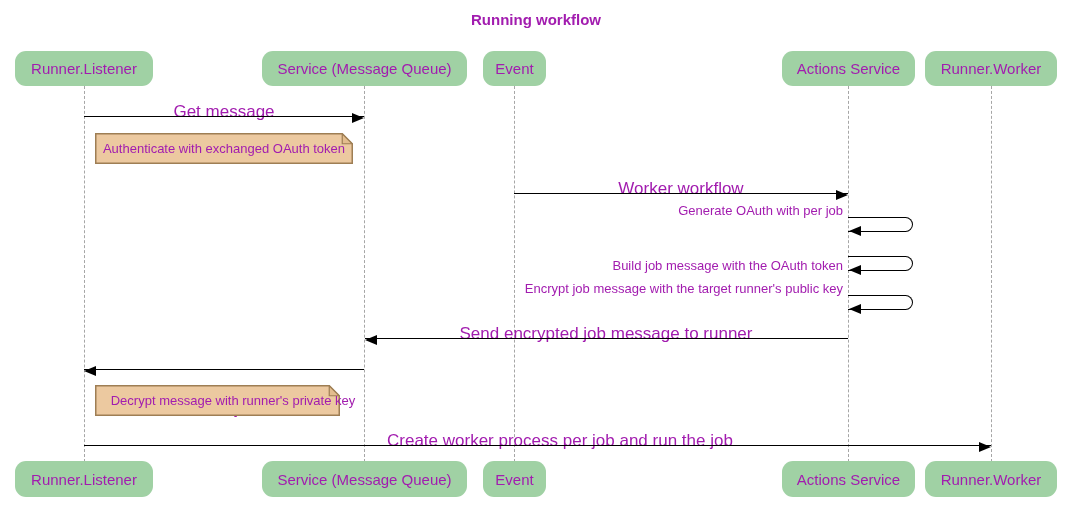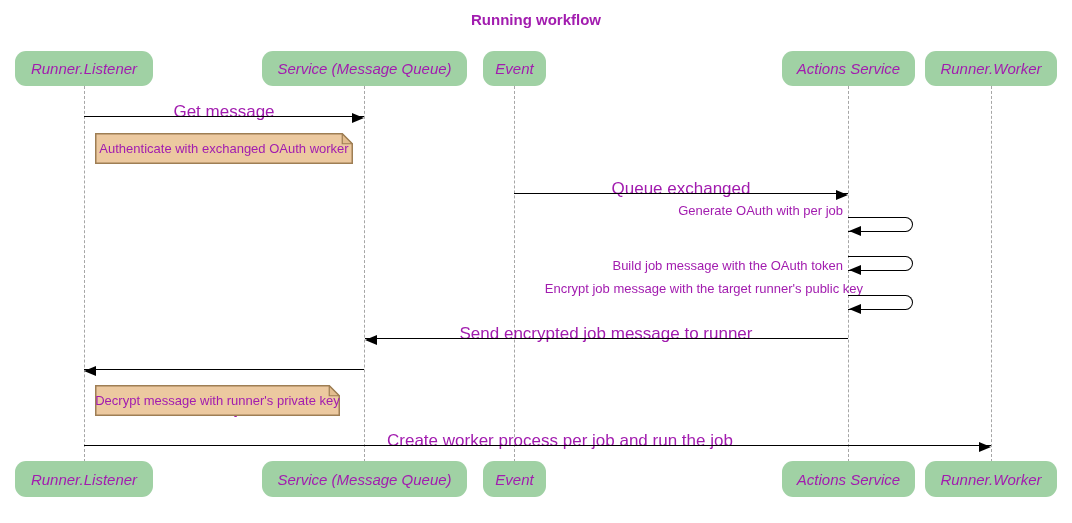--- a/index.html
+++ b/index.html
@@ -7,21 +7,21 @@
     position:relative;width:1072px;height:523px;background:#ffffff;
     font-family:"Liberation Sans",sans-serif;color:#a21caf;overflow:hidden;
   }
   .title{
     position:absolute;left:0;top:11px;width:100%;text-align:center;
     font-weight:bold;font-size:15px;
   }
   .actor{
     position:absolute;height:35px;background:#a0d1a4;border-radius:11px;
     display:flex;align-items:center;justify-content:center;
-    font-size:15px;white-space:nowrap;font-style:italic;
+    font-size:15px;white-space:nowrap;
   }
   .actor.bottom{top:461px;height:36px;}
   .actor.top{top:51px;}
   .lifeline{
     position:absolute;top:86px;height:376px;width:0;
     border-left:1px dashed #a6a6a6;
   }
   .msg-label{
     position:absolute;font-size:17px;text-align:center;white-space:nowrap;
   }
@@ -85,60 +85,60 @@
     <div class="msg-label" style="left:74px;top:102px;width:300px;">Get message</div>
     <div class="msg-line" style="left:84px;top:116px;width:280px;"></div>
     <div class="arrow-right" style="left:352px;top:113px;"></div>
   </div>
 
   <div class="note" style="left:95px;top:133px;width:258px;height:31px;">
     <svg width="258" height="31">
       <path d="M0.75 0.75 L247.25 0.75 L257.25 10.75 L257.25 30.25 L0.75 30.25 Z" fill="#ecc9a0" stroke="#9e7e54" stroke-width="1.5"></path>
       <path d="M247.25 0.75 L247.25 10.75 L257.25 10.75 Z" fill="#e3bd8e" stroke="#9e7e54" stroke-width="1.2"></path>
     </svg>
-    <div class="note-label">Authenticate with exchanged OAuth worker</div>
+    <div class="note-label">Authenticate with exchanged OAuth token</div>
   </div>
 
   <div>
-    <div class="msg-label" style="left:531px;top:179px;width:300px;">Queue exchanged</div>
+    <div class="msg-label" style="left:531px;top:179px;width:300px;">Worker workflow</div>
     <div class="msg-line" style="left:514px;top:193px;width:334px;"></div>
     <div class="arrow-right" style="left:836px;top:190px;"></div>
   </div>
 
   <div>
     <div class="msg-label-right" style="left:343px;top:203px;width:500px;">Generate OAuth with per job</div>
     <div class="self-loop" style="left:848px;top:217px;"></div>
     <div class="arrow-left" style="left:849px;top:226px;"></div>
   </div>
 
   <div>
     <div class="msg-label-right" style="left:343px;top:258px;width:500px;text-align:right;">Build job message with the OAuth token</div>
     <div class="self-loop" style="left:848px;top:256px;"></div>
     <div class="arrow-left" style="left:849px;top:265px;"></div>
   </div>
 
   <div>
-    <div class="msg-label-right" style="left:363px;top:281px;width:500px;">Encrypt job message with the target runner's public key</div>
+    <div class="msg-label-right" style="left:343px;top:281px;width:500px;">Encrypt job message with the target runner's public key</div>
     <div class="self-loop" style="left:848px;top:295px;"></div>
     <div class="arrow-left" style="left:849px;top:304px;"></div>
   </div>
 
   <div>
     <div class="msg-label" style="left:456px;top:324px;width:300px;text-align:center;">Send encrypted job message to runner</div>
     <div class="msg-line" style="left:365px;top:338px;width:483px;"></div>
     <div class="arrow-left" style="left:365px;top:335px;"></div>
   </div>
 
   <div>
     <div class="msg-label" style="left:74px;top:355px;width:300px;margin-top:44px;">Send job</div>
     <div class="msg-line" style="left:84px;top:369px;width:280px;"></div>
     <div class="arrow-left" style="left:84px;top:366px;"></div>
   </div>
 
-  <div class="note" style="left:95px;top:385px;width:245px;height:31px;">
+  <div class="note" style="left:95px;top:385px;width:245px;height:31px;padding-left:31px;">
     <svg width="245" height="31">
       <path d="M0.75 0.75 L234.25 0.75 L244.25 10.75 L244.25 30.25 L0.75 30.25 Z" fill="#ecc9a0" stroke="#9e7e54" stroke-width="1.5"></path>
       <path d="M234.25 0.75 L234.25 10.75 L244.25 10.75 Z" fill="#e3bd8e" stroke="#9e7e54" stroke-width="1.2"></path>
     </svg>
     <div class="note-label">Decrypt message with runner's private key</div>
   </div>
 
   <div>
     <div class="msg-label" style="left:387px;top:431px;width:300px;">Create worker process per job and run the job</div>
     <div class="msg-line" style="left:84px;top:445px;width:907px;"></div>

